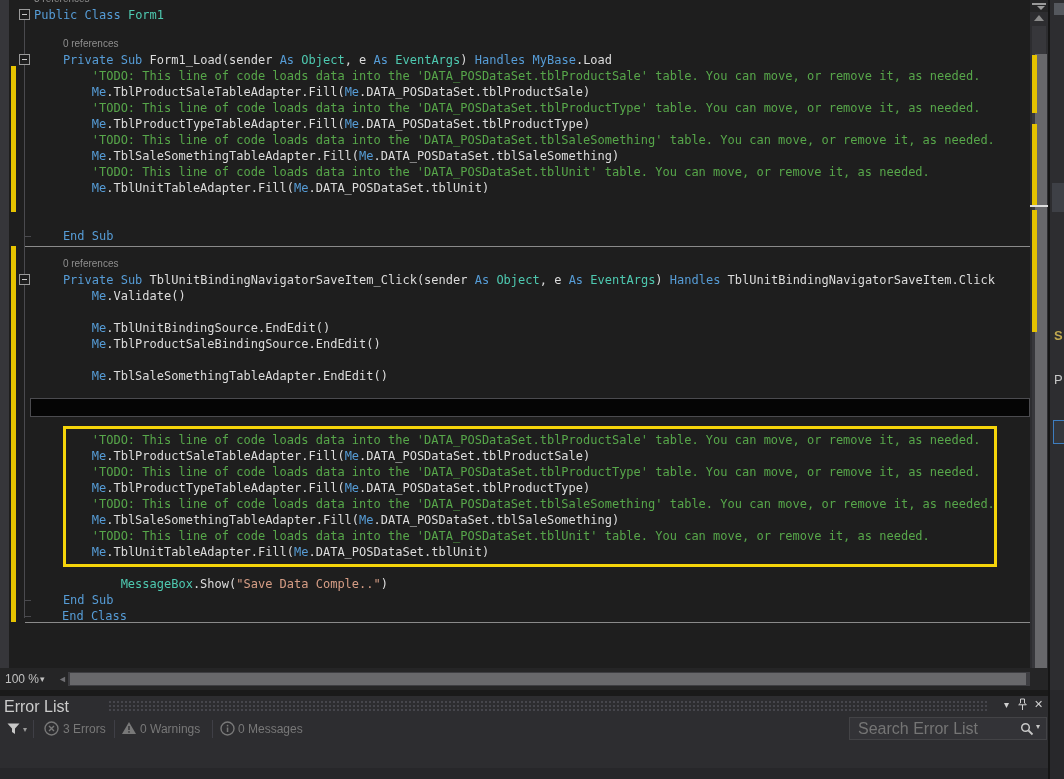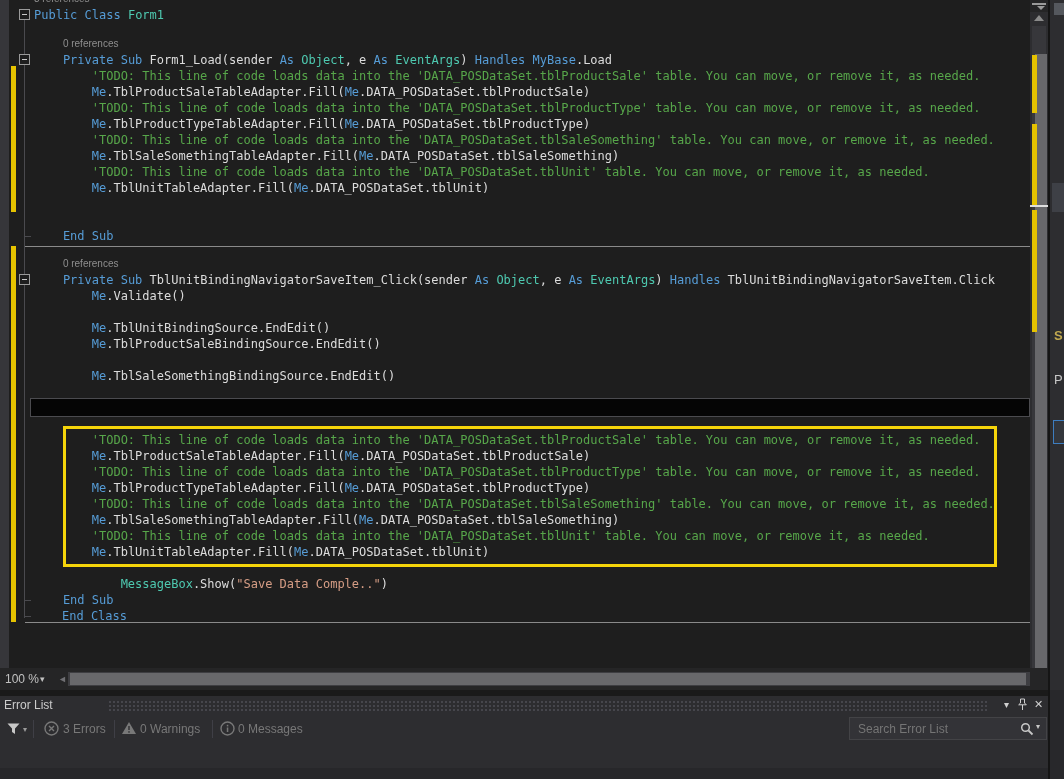--- a/index.html
+++ b/index.html
@@ -41,34 +41,34 @@
   #zoom-combo{position:absolute;left:0;top:0;width:54px;height:22px;color:#c1c1c1;font-size:12px;line-height:22px;}
   #zoom-combo .lbl{position:absolute;left:5px;}
   #zoom-combo .car{position:absolute;left:40px;top:0;color:#c1c1c1;font-size:9px;}
   #h-left{position:absolute;left:58px;top:4px;color:#6f6f73;font-size:9px;line-height:14px;}
   #h-track{position:absolute;left:68px;top:4px;width:962px;height:14px;background:#3e3e42;}
   #h-thumb{position:absolute;left:2px;top:1px;width:956px;height:12px;background:#68686b;}
   #gap-band{position:absolute;left:0;top:690px;width:1048px;height:6px;background:#1a1a1a;}
   
   #errorlist{position:absolute;left:0;top:696px;width:1048px;height:83px;background:#2d2d30;}
   #el-title{position:absolute;left:0;top:0;width:1048px;height:18px;}
-  #el-title .txt{position:absolute;left:4px;top:2px;color:#cccccc;font-size:12px;}
+  #el-title .txt{position:absolute;left:4px;top:2px;color:#cccccc;font-size:16px;}
   #el-dots{position:absolute;left:108px;top:4px;width:880px;height:11px;
            background-image:radial-gradient(circle,#46464c 1px,transparent 1px);background-size:4px 4px;}
   .el-btn{position:absolute;top:1px;width:15px;height:15px;color:#d0d0d0;font-size:10px;text-align:center;line-height:15px;}
   #el-chevron{left:999px;}
   #el-pin{left:1015px;top:2px;}
   #el-close{left:1031px;font-size:11px;}
   #el-toolbar{position:absolute;left:0;top:18px;width:1048px;height:30px;}
   .tb-sep{position:absolute;top:6px;width:1px;height:18px;background:#3f3f46;}
   .tb-item{position:absolute;top:0;height:30px;color:#787878;font-size:12px;line-height:30px;}
   .tb-ico{position:absolute;top:7px;}
   #el-search{position:absolute;left:849px;top:3px;width:198px;height:23px;background:#333337;border:1px solid #434346;box-sizing:border-box;}
   #el-search input{position:absolute;left:6px;top:2px;width:150px;height:16px;background:transparent;border:none;outline:none;
-                   color:#9a9a9a;font-family:"Liberation Sans",sans-serif;font-size:12px;}
+                   color:#9a9a9a;font-family:"Liberation Sans",sans-serif;font-size:16px;}
   #el-search .mag{position:absolute;left:170px;top:4px;}
   #el-search .car{position:absolute;left:186px;top:4px;color:#c8c8c8;font-size:8px;}
   #el-header{position:absolute;left:0;top:48px;width:1048px;height:24px;background:#1f1f23;border-top:1px solid #3f3f46;border-bottom:1px solid #3f3f46;box-sizing:border-box;}
   .hd-sep{position:absolute;top:2px;width:1px;height:19px;background:#3f3f46;}
   .hd-lbl{position:absolute;top:3px;color:#d4d4d4;font-size:12px;}
   #el-body{position:absolute;left:0;top:72px;width:1048px;height:11px;background:#27272a;}
   
   #sliver{position:absolute;left:1048px;top:0;width:16px;height:779px;background:#2d2d30;border-left:2px solid #151515;box-sizing:border-box;}
   .sl-frag{position:absolute;}
 </style>
@@ -108,21 +108,21 @@
         <div class="code-line" style="top: 132px; left: 91.76px;"><span class="tk-co">'TODO: This line of code loads data into the 'DATA_POSDataSet.tblSaleSomething' table. You can move, or remove it, as needed.</span></div>
         <div class="code-line" style="top: 148px; left: 91.76px;"><span class="tk-kw">Me</span><span class="tk-id">.TblSaleSomethingTableAdapter.Fill(</span><span class="tk-kw">Me</span><span class="tk-id">.DATA_POSDataSet.tblSaleSomething)</span></div>
         <div class="code-line" style="top: 164px; left: 91.76px;"><span class="tk-co">'TODO: This line of code loads data into the 'DATA_POSDataSet.tblUnit' table. You can move, or remove it, as needed.</span></div>
         <div class="code-line" style="top: 180px; left: 91.76px;"><span class="tk-kw">Me</span><span class="tk-id">.TblUnitTableAdapter.Fill(</span><span class="tk-kw">Me</span><span class="tk-id">.DATA_POSDataSet.tblUnit)</span></div>
         <div class="code-line" style="top: 228px; left: 62.88px;"><span class="tk-kw">End Sub</span></div>
         <div class="code-line lens" style="top: 258px; left: 62.88px;"><span>0 references</span></div>
         <div class="code-line" style="top: 272px; left: 62.88px;"><span class="tk-kw">Private Sub </span><span class="tk-id">TblUnitBindingNavigatorSaveItem_Click(sender </span><span class="tk-kw">As </span><span class="tk-ty">Object</span><span class="tk-id">, e </span><span class="tk-kw">As </span><span class="tk-ty">EventArgs</span><span class="tk-id">) </span><span class="tk-kw">Handles </span><span class="tk-id">TblUnitBindingNavigatorSaveItem.Click</span></div>
         <div class="code-line" style="top: 288px; left: 91.76px;"><span class="tk-kw">Me</span><span class="tk-id">.Validate()</span></div>
         <div class="code-line" style="top: 320px; left: 91.76px;"><span class="tk-kw">Me</span><span class="tk-id">.TblUnitBindingSource.EndEdit()</span></div>
         <div class="code-line" style="top: 336px; left: 91.76px;"><span class="tk-kw">Me</span><span class="tk-id">.TblProductSaleBindingSource.EndEdit()</span></div>
-        <div class="code-line" style="top: 368px; left: 91.76px;"><span class="tk-kw">Me</span><span class="tk-id">.TblSaleSomethingBindingSource.EndEdit()</span></div>
+        <div class="code-line" style="top: 368px; left: 91.76px;"><span class="tk-kw">Me</span><span class="tk-id">.TblSaleSomethingTableAdapter.EndEdit()</span></div>
         <div class="code-line" style="top: 432px; left: 91.76px;"><span class="tk-co">'TODO: This line of code loads data into the 'DATA_POSDataSet.tblProductSale' table. You can move, or remove it, as needed.</span></div>
         <div class="code-line" style="top: 448px; left: 91.76px;"><span class="tk-kw">Me</span><span class="tk-id">.TblProductSaleTableAdapter.Fill(</span><span class="tk-kw">Me</span><span class="tk-id">.DATA_POSDataSet.tblProductSale)</span></div>
         <div class="code-line" style="top: 464px; left: 91.76px;"><span class="tk-co">'TODO: This line of code loads data into the 'DATA_POSDataSet.tblProductType' table. You can move, or remove it, as needed.</span></div>
         <div class="code-line" style="top: 480px; left: 91.76px;"><span class="tk-kw">Me</span><span class="tk-id">.TblProductTypeTableAdapter.Fill(</span><span class="tk-kw">Me</span><span class="tk-id">.DATA_POSDataSet.tblProductType)</span></div>
         <div class="code-line" style="top: 496px; left: 91.76px;"><span class="tk-co">'TODO: This line of code loads data into the 'DATA_POSDataSet.tblSaleSomething' table. You can move, or remove it, as needed.</span></div>
         <div class="code-line" style="top: 512px; left: 91.76px;"><span class="tk-kw">Me</span><span class="tk-id">.TblSaleSomethingTableAdapter.Fill(</span><span class="tk-kw">Me</span><span class="tk-id">.DATA_POSDataSet.tblSaleSomething)</span></div>
         <div class="code-line" style="top: 528px; left: 91.76px;"><span class="tk-co">'TODO: This line of code loads data into the 'DATA_POSDataSet.tblUnit' table. You can move, or remove it, as needed.</span></div>
         <div class="code-line" style="top: 544px; left: 91.76px;"><span class="tk-kw">Me</span><span class="tk-id">.TblUnitTableAdapter.Fill(</span><span class="tk-kw">Me</span><span class="tk-id">.DATA_POSDataSet.tblUnit)</span></div>
         <div class="code-line" style="top: 576px; left: 120.64px;"><span class="tk-ty">MessageBox</span><span class="tk-id">.Show(</span><span class="tk-st">"Save Data Comple.."</span><span class="tk-id">)</span></div>
         <div class="code-line" style="top: 592px; left: 62.88px;"><span class="tk-kw">End Sub</span></div>

